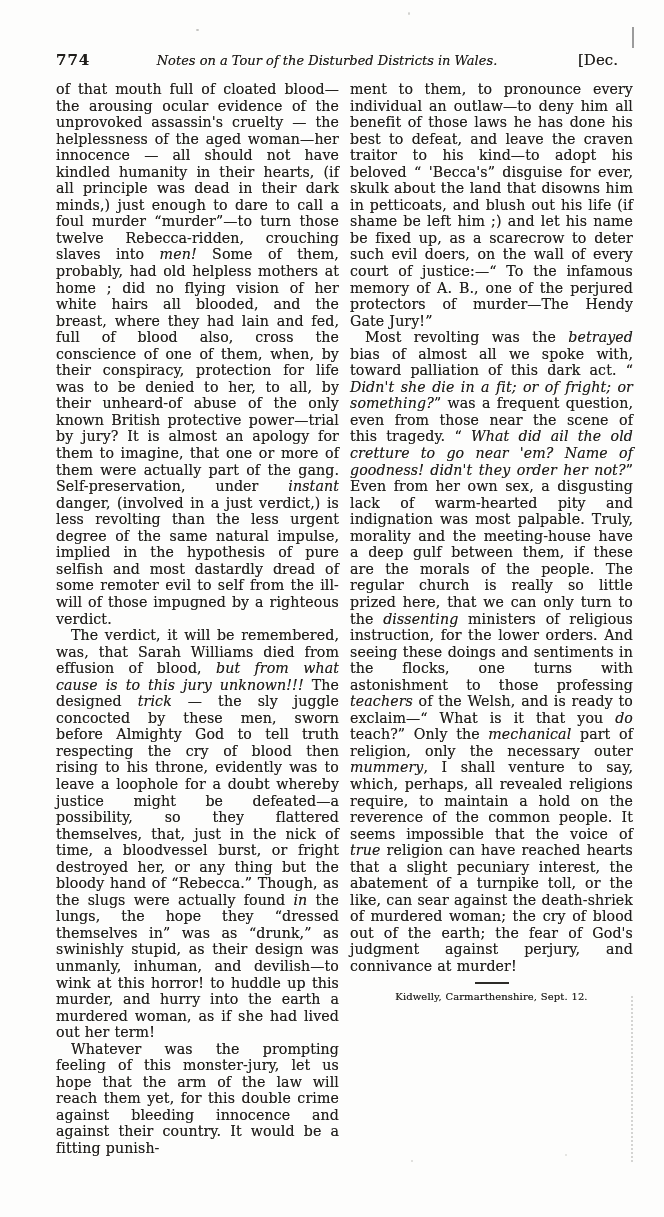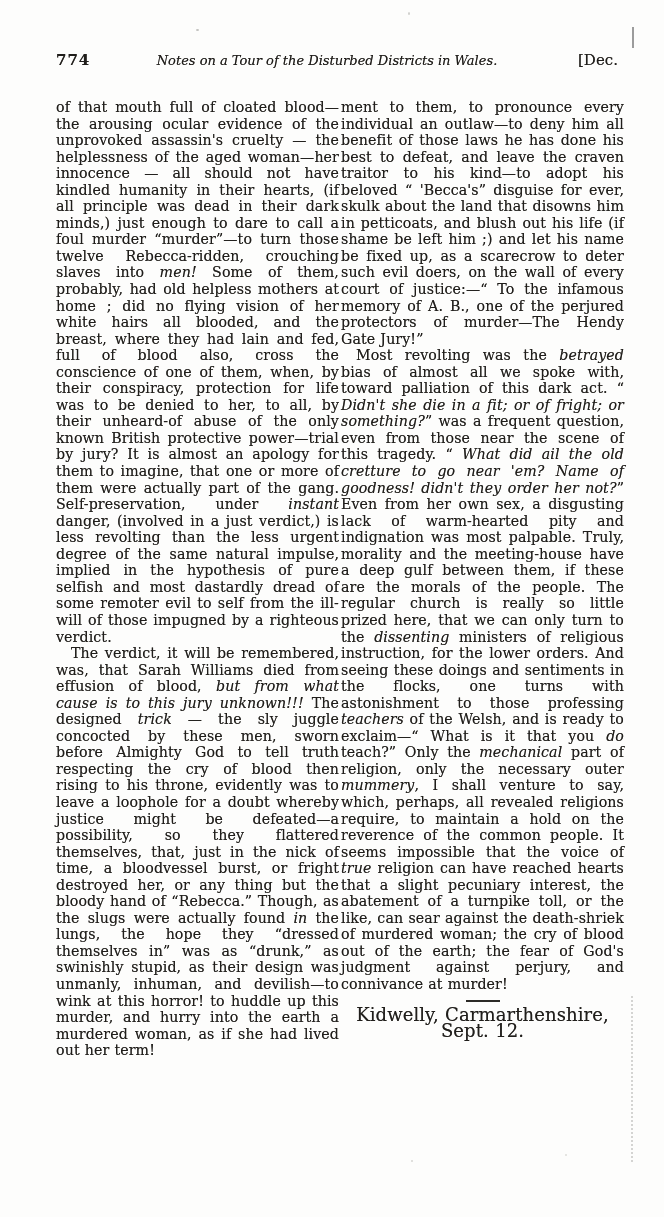--- a/index.html
+++ b/index.html
@@ -20,42 +20,42 @@
     text-shadow: 0 0 0.35px rgba(30,28,25,0.65);
   }
   .page-number { width: 50px; font-weight: bold; letter-spacing: 1px; }
   .running-title {
     flex: 1; text-align: center; font-style: italic;
     font-size: 13px; padding-right: 30px; white-space: nowrap;
   }
   .issue-tag { width: 54px; text-align: left; }
 
   .columns {
-    position: absolute; top: 99px; left: 56px; width: 577px;
-    display: flex; gap: 2px;
+    position: absolute; top: 81px; left: 56px; width: 577px;
+    display: flex; gap: 11px;
   }
   .col {
     width: 283px;
     font-size: 14.2px; line-height: 16.55px;
     text-align: justify;
     letter-spacing: 0.1px; word-spacing: 0.45px;
     text-shadow: 0 0 0.35px rgba(30,28,25,0.6);
   }
   p.para { margin: 0; }
   p.indent { text-indent: 15px; }
   .para i { font-style: italic; }
 
   .col-rule {
     width: 34px; height: 0;
     border-top: 2px solid #2c2a27;
     margin: 7px auto 5px auto;
   }
   .dateline {
     margin: 0 0 1px 0;
-    font-size: 18px;
+    font-size: 10px;
     text-align: center;
     text-indent: 0;
   }
 
   
   .edge-tick {
     position: absolute; left: 632px; top: 27px;
     width: 1.5px; height: 21px; background: #9c9c9c;
   }
   .edge-dots {
@@ -77,20 +77,21 @@
   <div class="header">
     <span class="page-number">774</span>
     <span class="running-title">Notes on a Tour of the Disturbed Districts in Wales.</span>
     <span class="issue-tag">[Dec.</span>
   </div>
 
   <div class="columns">
     <div class="col">
         <p class="para"><span>of that mouth full of cloated blood—the arousing ocular evidence of the unprovoked assassin's cruelty — the helplessness of the aged woman—her innocence — all should not have kindled humanity in their hearts, (if all principle was dead in their dark minds,) just enough to dare to call a foul murder “murder”—to turn those twelve Rebecca-ridden, crouching slaves into </span><i>men!</i><span> Some of them, probably, had old helpless mothers at home ; did no flying vision of her white hairs all blooded, and the breast, where they had lain and fed, full of blood also, cross the conscience of one of them, when, by their conspiracy, protection for life was to be denied to her, to all, by their unheard-of abuse of the only known British protective power—trial by jury? It is almost an apology for them to imagine, that one or more of them were actually part of the gang. Self-preservation, under </span><i>instant</i><span> danger, (involved in a just verdict,) is less revolting than the less urgent degree of the same natural impulse, implied in the hypothesis of pure selfish and most dastardly dread of some remoter evil to self from the ill-will of those impugned by a righteous verdict.</span></p>
         <p class="para indent"><span>The verdict, it will be remembered, was, that Sarah Williams died from effusion of blood, </span><i>but from what cause is to this jury unknown!!!</i><span> The designed </span><i>trick</i><span> — the sly juggle concocted by these men, sworn before Almighty God to tell truth respecting the cry of blood then rising to his throne, evidently was to leave a loophole for a doubt whereby justice might be defeated—a possibility, so they flattered themselves, that, just in the nick of time, a bloodvessel burst, or fright destroyed her, or any thing but the bloody hand of “Rebecca.” Though, as the slugs were actually found </span><i>in</i><span> the lungs, the hope they “dressed themselves in” was as “drunk,” as swinishly stupid, as their design was unmanly, inhuman, and devilish—to wink at this horror! to huddle up this murder, and hurry into the earth a murdered woman, as if she had lived out her term!</span></p>
+        <p class="para indent"><span>Whatever was the prompting feeling of this monster-jury, let us hope that the arm of the law will reach them yet, for this double crime against bleeding innocence and against their country. It would be a fitting punish-</span></p>
       </div>
     <div class="col">
         <p class="para"><span>ment to them, to pronounce every individual an outlaw—to deny him all benefit of those laws he has done his best to defeat, and leave the craven traitor to his kind—to adopt his beloved “ 'Becca's” disguise for ever, skulk about the land that disowns him in petticoats, and blush out his life (if shame be left him ;) and let his name be fixed up, as a scarecrow to deter such evil doers, on the wall of every court of justice:—“ To the infamous memory of A. B., one of the perjured protectors of murder—The Hendy Gate Jury!”</span></p>
         <p class="para indent"><span>Most revolting was the </span><i>betrayed</i><span> bias of almost all we spoke with, toward palliation of this dark act. “ </span><i>Didn't she die in a fit; or of fright; or something?</i><span>” was a frequent question, even from those near the scene of this tragedy. “ </span><i>What did ail the old cretture to go near 'em? Name of goodness! didn't they order her not?</i><span>” Even from her own sex, a disgusting lack of warm-hearted pity and indignation was most palpable. Truly, morality and the meeting-house have a deep gulf between them, if these are the morals of the people. The regular church is really so little prized here, that we can only turn to the </span><i>dissenting</i><span> ministers of religious instruction, for the lower orders. And seeing these doings and sentiments in the flocks, one turns with astonishment to those professing </span><i>teachers</i><span> of the Welsh, and is ready to exclaim—“ What is it that you </span><i>do</i><span> teach?” Only the </span><i>mechanical</i><span> part of religion, only the necessary outer </span><i>mummery</i><span>, I shall venture to say, which, perhaps, all revealed religions require, to maintain a hold on the reverence of the common people. It seems impossible that the voice of </span><i>true</i><span> religion can have reached hearts that a slight pecuniary interest, the abatement of a turnpike toll, or the like, can sear against the death-shriek of murdered woman; the cry of blood out of the earth; the fear of God's judgment against perjury, and connivance at murder!</span></p>
         <div class="col-rule"></div>
         <p class="dateline">Kidwelly, Carmarthenshire, Sept. 12.</p>
       </div>
   </div>
 
   <div class="edge-tick"></div>

